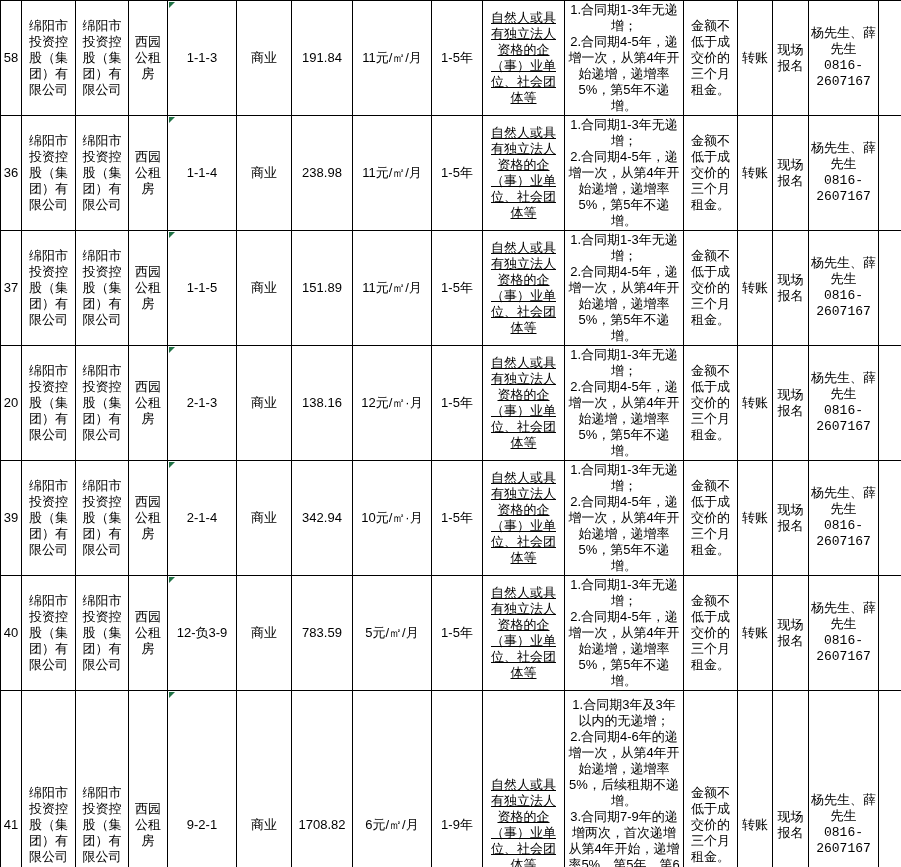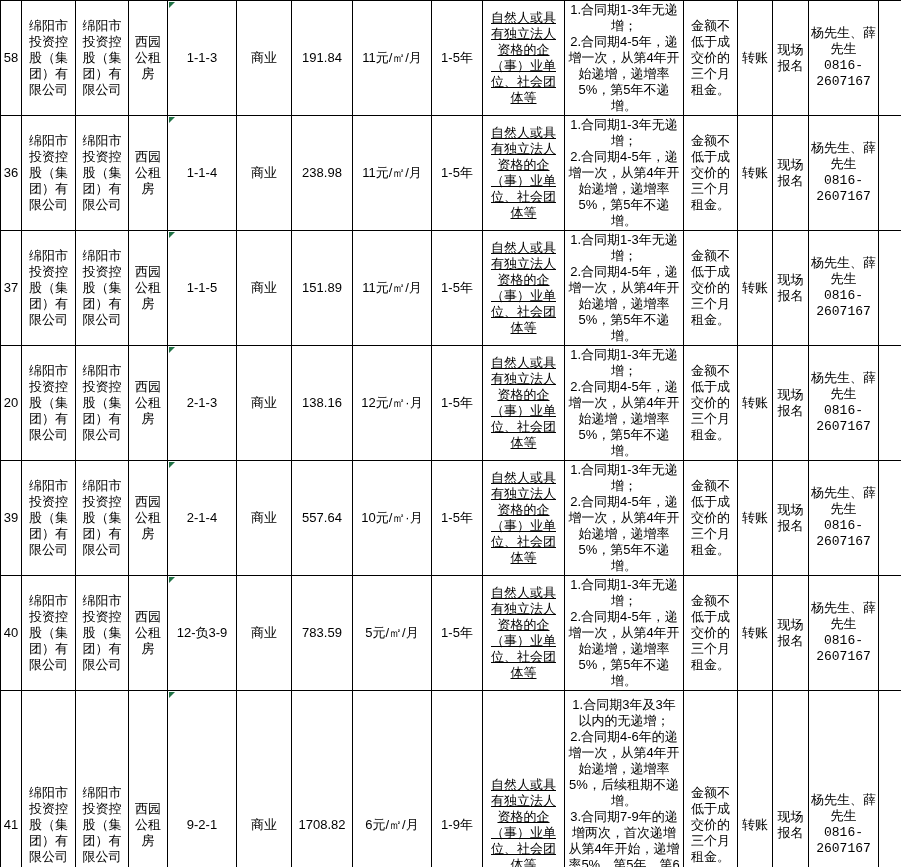--- a/index.html
+++ b/index.html
@@ -193,21 +193,21 @@
         <tr style="height: 100px;">
     <td>39</td>
     <td class="c-company">绵阳市投资控股（集团）有限公司</td>
     <td class="c-company">绵阳市投资控股（集团）有限公司</td>
     <td>西园公租房</td>
     <td class="c-unit">
       <span class="tri" style="background: rgb(33, 115, 70);"></span>
       <span>2-1-4</span>
     </td>
     <td>商业</td>
-    <td>557.64</td>
+    <td>342.94</td>
     <td>10元/㎡·月</td>
     <td>1-5年</td>
     <td class="c-elig">自然人或具有独立法人资格的企（事）业单位、社会团体等</td>
     <td class="c-esc">1.合同期1-3年无递增；
 2.合同期4-5年，递增一次，从第4年开始递增，递增率5%，第5年不递增。</td>
     <td class="c-dep">金额不低于成交价的三个月租金。</td>
     <td>转账</td>
     <td>现场报名</td>
     <td class="c-contact">杨先生、薛先生
 0816-2607167</td>

